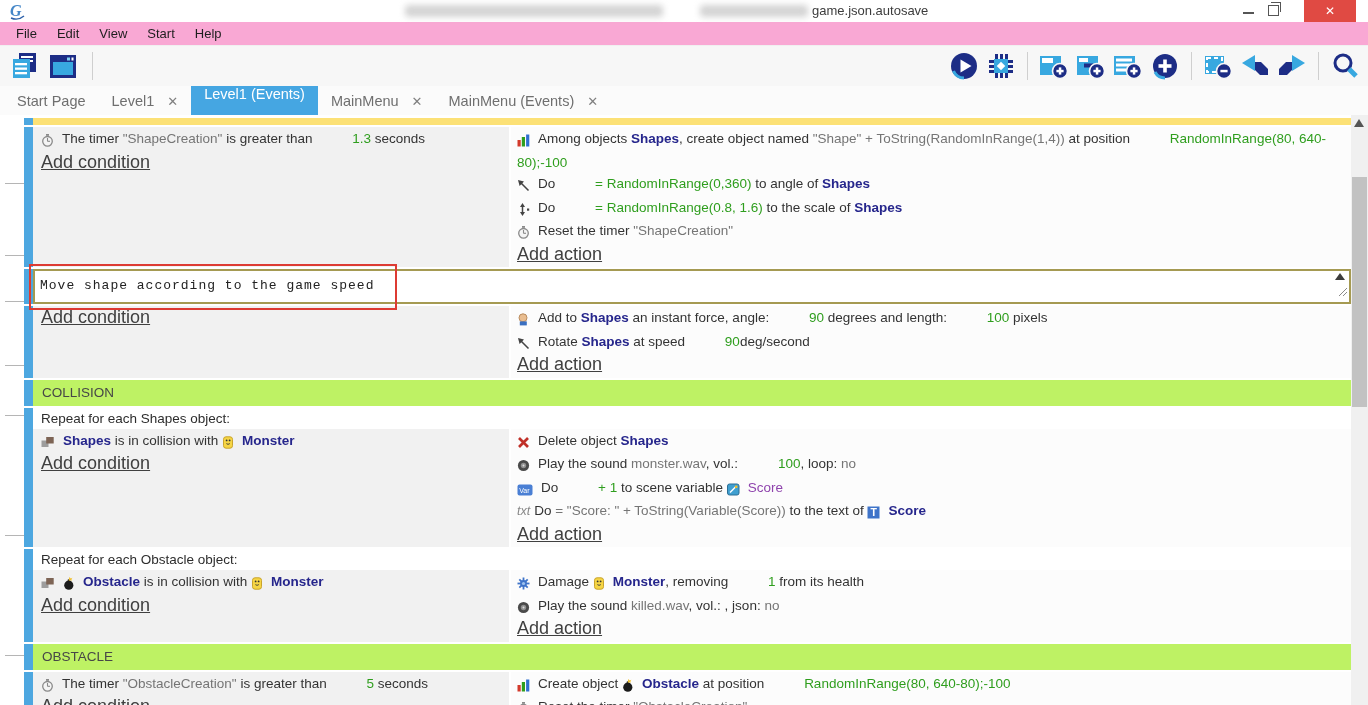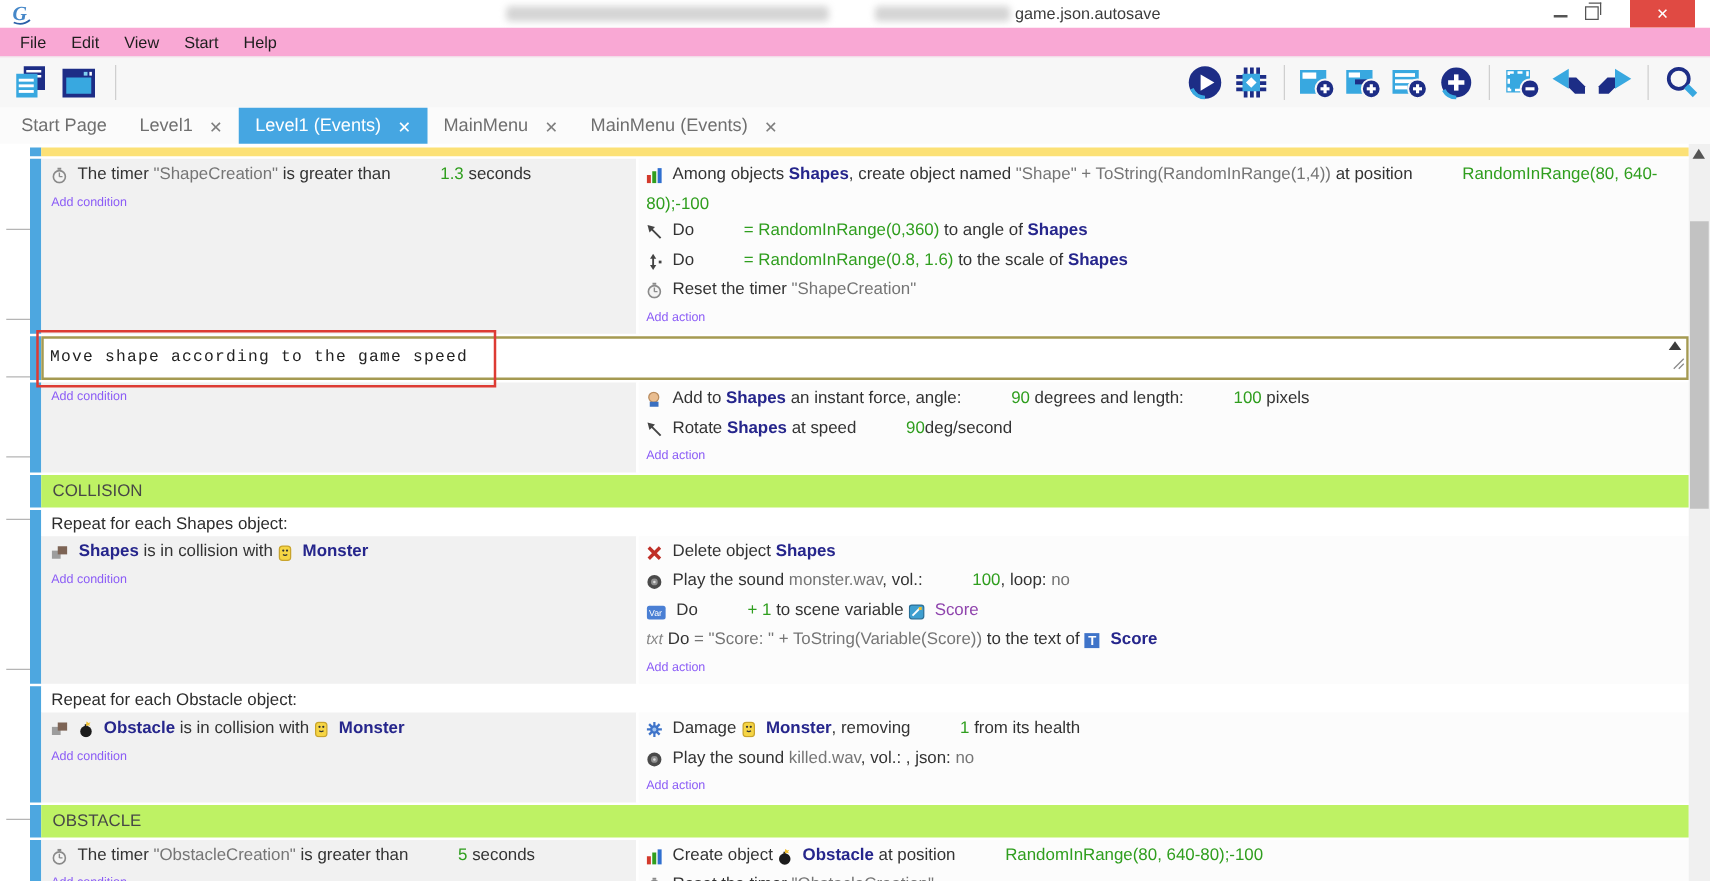--- a/index.html
+++ b/index.html
@@ -26,38 +26,38 @@
   
   .toolbar{height:40px;background:#f7f7f7;position:relative;display:flex;align-items:center;}
   .tb-left{display:flex;align-items:center;gap:9px;padding-left:10px;}
   .tb-right{position:absolute;right:8px;top:0;height:40px;display:flex;align-items:center;gap:7px;}
   .tb-icon{display:flex;align-items:center;justify-content:center;width:30px;height:30px;}
   .tb-sep{width:1px;height:28px;background:#cfcfcf;margin:0 4px;}
   
   .tabs{height:30px;background:#fbfbfb;display:flex;align-items:stretch;padding-left:4px;font-size:14.5px;color:#6f6f6f;}
   .tab{display:flex;align-items:center;gap:13px;padding:0 13px;white-space:nowrap;}
   .tab .tab-x{color:#7f7f7f;font-size:13px;}
-  .tab.active{background:#45a6e2;color:#fff;}
+  .tab.active{background:#45a6e2;color:#fff;flex-direction:column;}
   .tab.active .tab-x{color:#fff;}
   
   .sheet{position:absolute;left:0;top:115px;width:1368px;height:590px;background:#fff;overflow:hidden;}
   .gutter-tick{position:absolute;left:5px;width:19px;height:1px;background:#b5b5b5;}
   .blocks{position:absolute;left:24px;top:3px;width:1327px;}
   .block{display:flex;margin-bottom:2px;position:relative;}
   .bluebar{width:9px;background:#4da7e0;flex-shrink:0;}
   .block-body{flex:1;min-width:0;}
   .strip-body{height:7px;background:#fce176;}
   .section-body{background:#bef264;height:26px;display:flex;align-items:center;padding-left:9px;font-size:13.5px;color:#474747;}
   .event-header{background:#fff;line-height:21px;font-size:13.5px;color:#2d2d2d;padding-left:8px;}
   .event-grid{display:flex;align-items:stretch;}
   .cond-cell{width:476px;flex-shrink:0;background:#f1f1f1;padding:1px 0 2px 8px;box-sizing:border-box;}
   .col-gap{width:2px;background:#fff;flex-shrink:0;}
   .act-cell{flex:1;background:#fcfcfc;padding:1px 0 2px 6px;min-width:0;}
   .row{line-height:21.5px;font-size:13.5px;color:#333;}
-  .add-row{line-height:21.5px;font-size:10px;color:#8b5cf6;}
+  .add-row{line-height:21.5px;font-size:18px;color:#404040;text-decoration:underline;}
   .sg-t{color:#333;}
   .sg-q{color:#757575;}
   .sg-g{color:#2f9e1e;margin-left:36px;}
   .sg-o{color:#26268c;font-weight:700;}
   .sg-p{color:#8f44ad;}
   .ic{display:inline-block;vertical-align:-2px;margin-right:4px;}
   .txt-ic{font-style:italic;color:#888;font-size:12.5px;margin-right:4px;}
   
   .comment-body{position:relative;background:#fff;border:2px solid #a59a52;height:31px;}
   .comment-text{font-family:"Liberation Mono","DejaVu Sans Mono",monospace;font-size:13px;letter-spacing:1px;color:#222;

